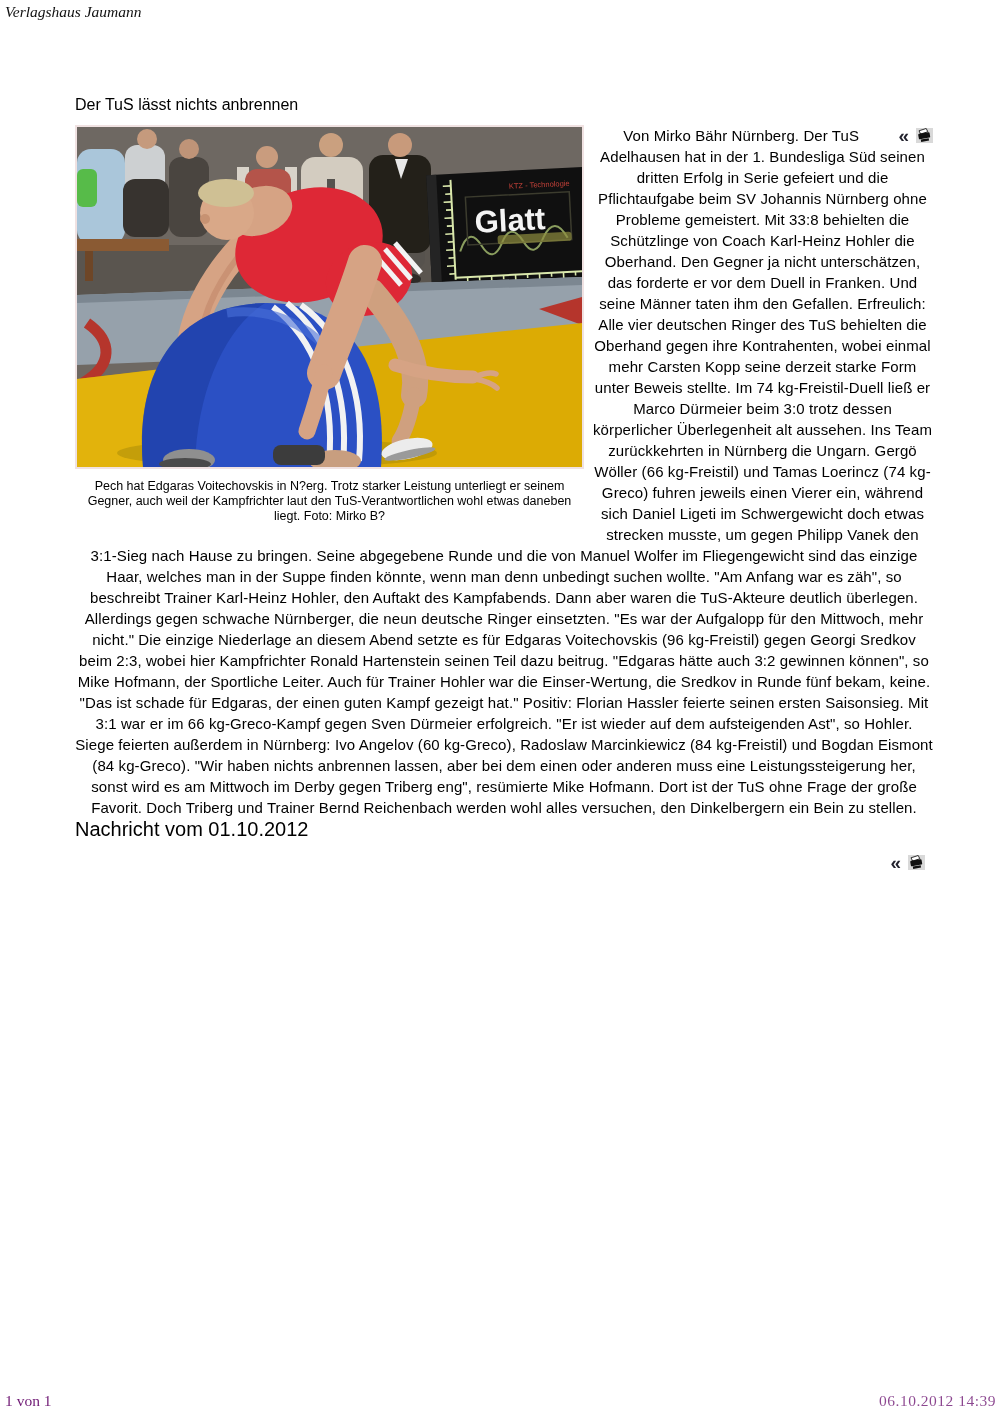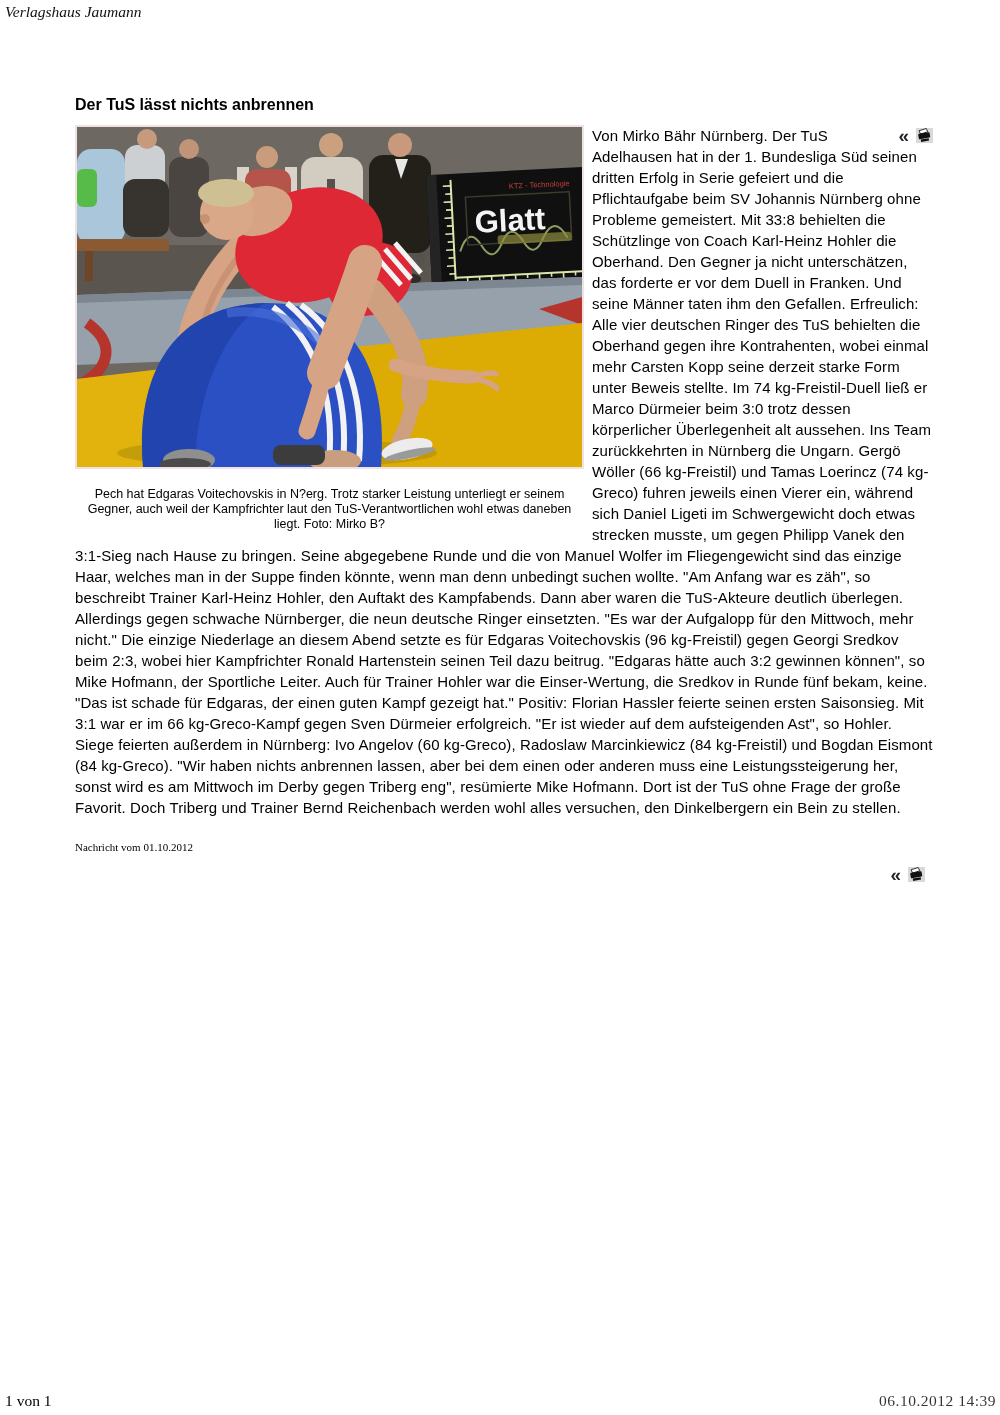--- a/index.html
+++ b/index.html
@@ -6,36 +6,36 @@
   body {
     width:1000px; height:1415px; background:#ffffff; color:#000;
     font-family:"Liberation Sans", sans-serif; position:relative; overflow:hidden;
   }
   .print-header {
     position:absolute; top:3px; left:5px; right:4px;
     display:flex; justify-content:space-between;
     font-family:"Liberation Serif", serif; font-size:15.5px; color:#111;font-style:italic;
   }
   .content { position:absolute; left:75px; top:96px; width:858px; }
-  .title { font-size:16px; margin:0 0 11px 0; font-weight:bold; }
+  .title { font-size:16px; margin:0 0 11px 0; font-weight:normal; }
   .flow::after { content:""; display:block; clear:both; }
   .photo-block { float:left; width:509px; margin:0 8px 4px 0; }
   .photo { width:505px; height:340px; border:2px solid #f0e2e2; display:block; background:#6e6862; }
-  .caption { font-size:12.5px; line-height:15px; text-align:center; margin-top:18px; width:509px; }
+  .caption { font-size:12.5px; line-height:15px; text-align:center; margin-top:10px; width:509px; }
   .icon-pair { display:flex; gap:7px; align-items:center; }
   .top-icons { float:right; height:20px; margin-left:8px; }
   .chev { font-size:19px; font-weight:bold; color:#23232e; line-height:15px; cursor:pointer; }
   .printer { width:17px; height:15px; cursor:pointer; }
-  .article-text { font-size:15px; line-height:21px; letter-spacing:0.1px; text-align:left; }
-  .dateline { margin-top:23px; font-size:11px;font-family:Liberation Serif, serif; }
+  .article-text { font-size:15px; line-height:21px; letter-spacing:0.1px; text-align:center; }
+  .dateline { font-size:20px; }
   .bottom-icons { display:flex; justify-content:flex-end; margin-top:14px; padding-right:8px; }
   .print-footer {
     position:absolute; bottom:5px; left:5px; right:4px;
     display:flex; justify-content:space-between;
-    font-family:"Liberation Serif", serif; font-size:15.5px; color:#000000;
+    font-family:"Liberation Serif", serif; font-size:15.5px; color:#701a75;
   }
   .print-footer .pf-right { opacity:0.8; letter-spacing:0.5px; }
 </style>
 </head>
 <body>
 
 <div class="print-header">
   <span>Verlagshaus Jaumann</span>
 </div>
 

